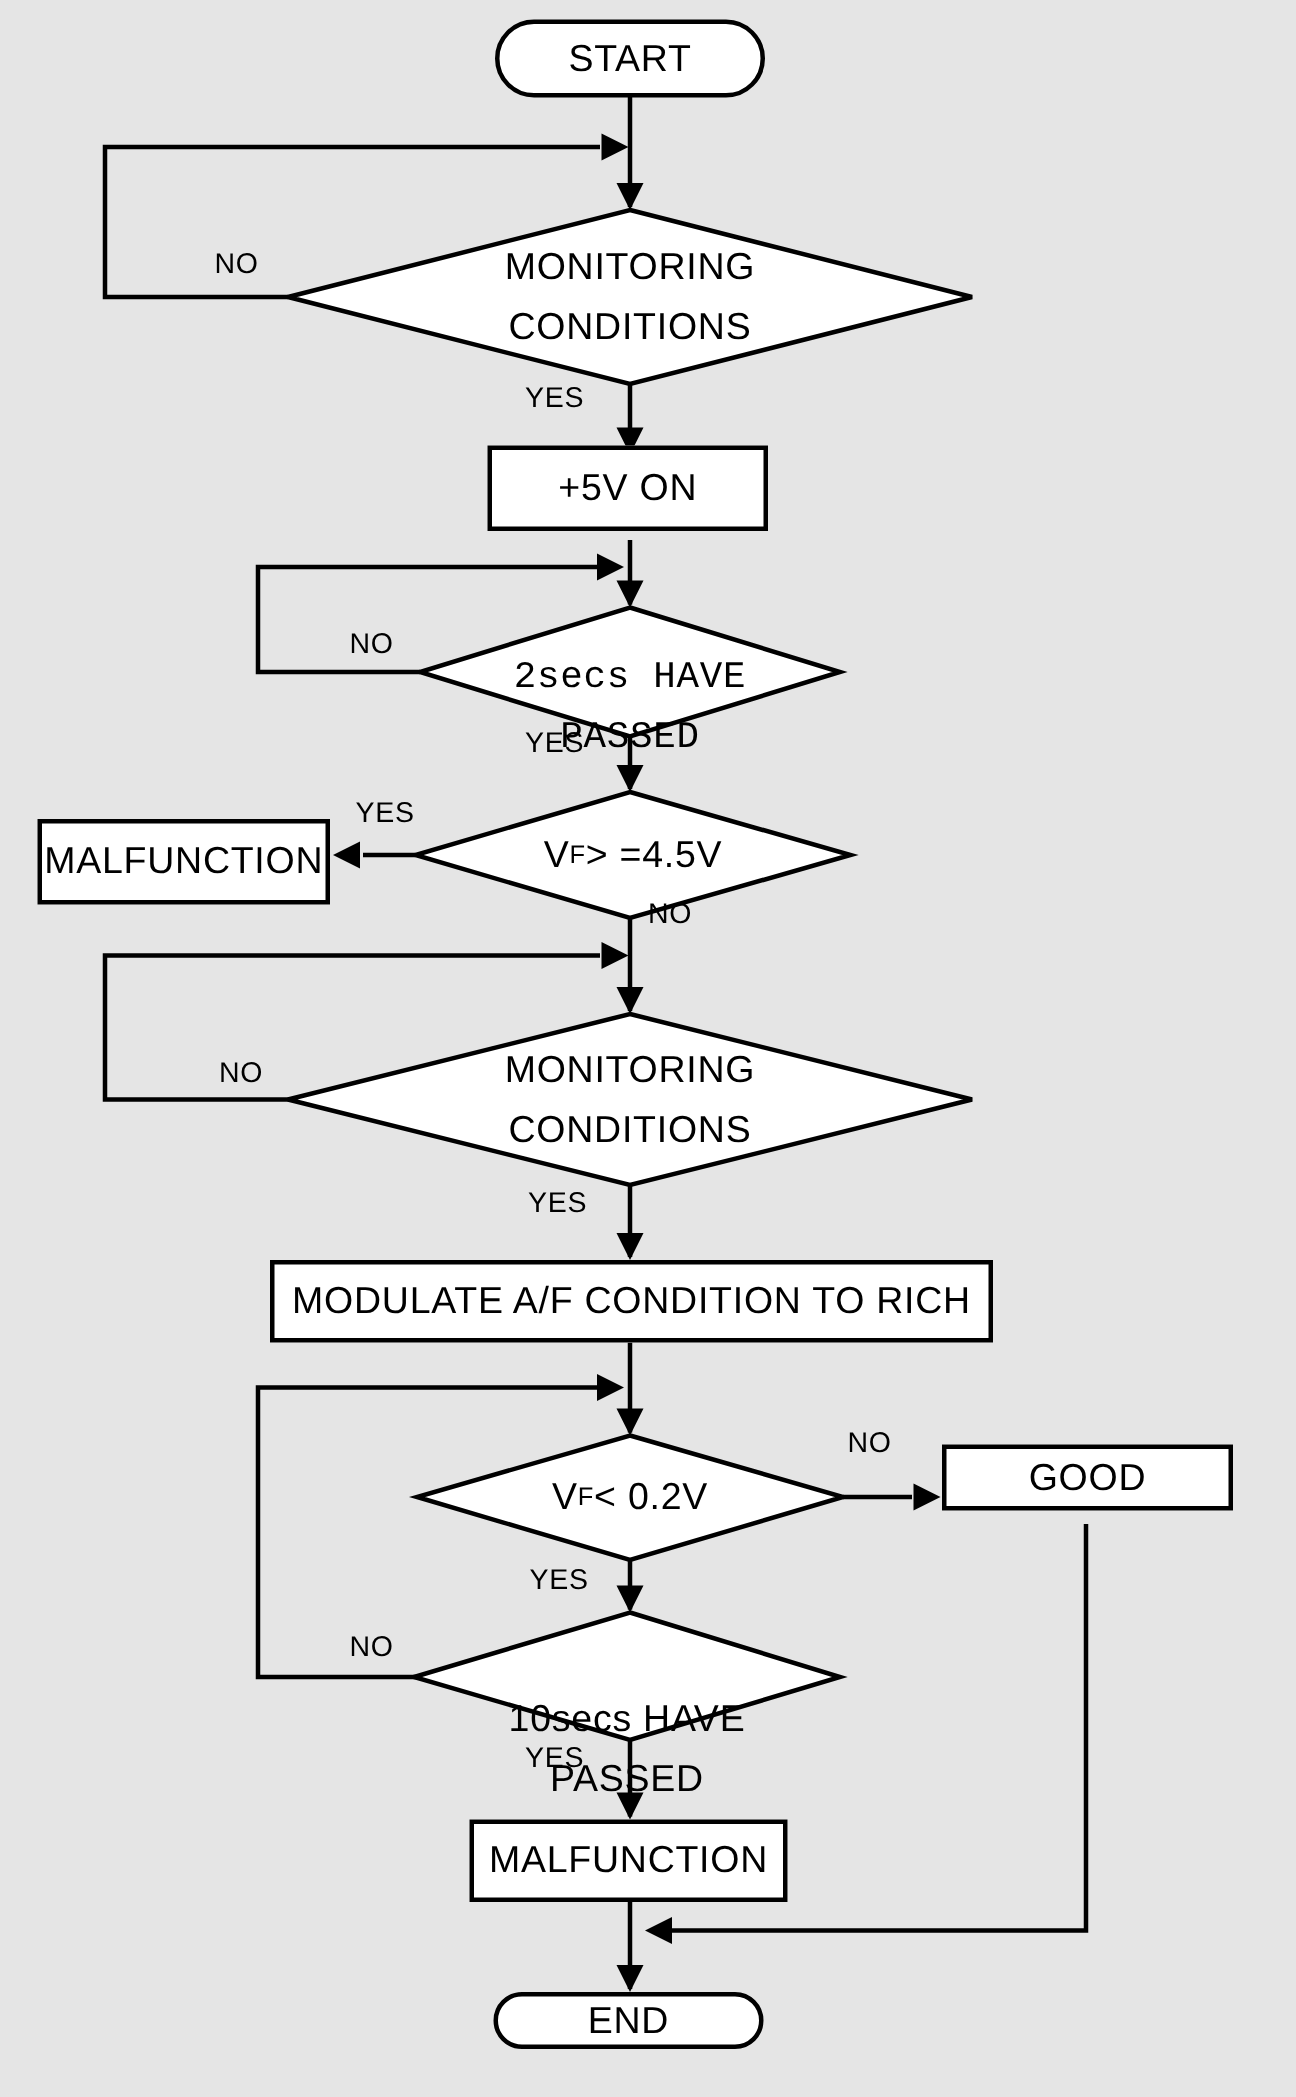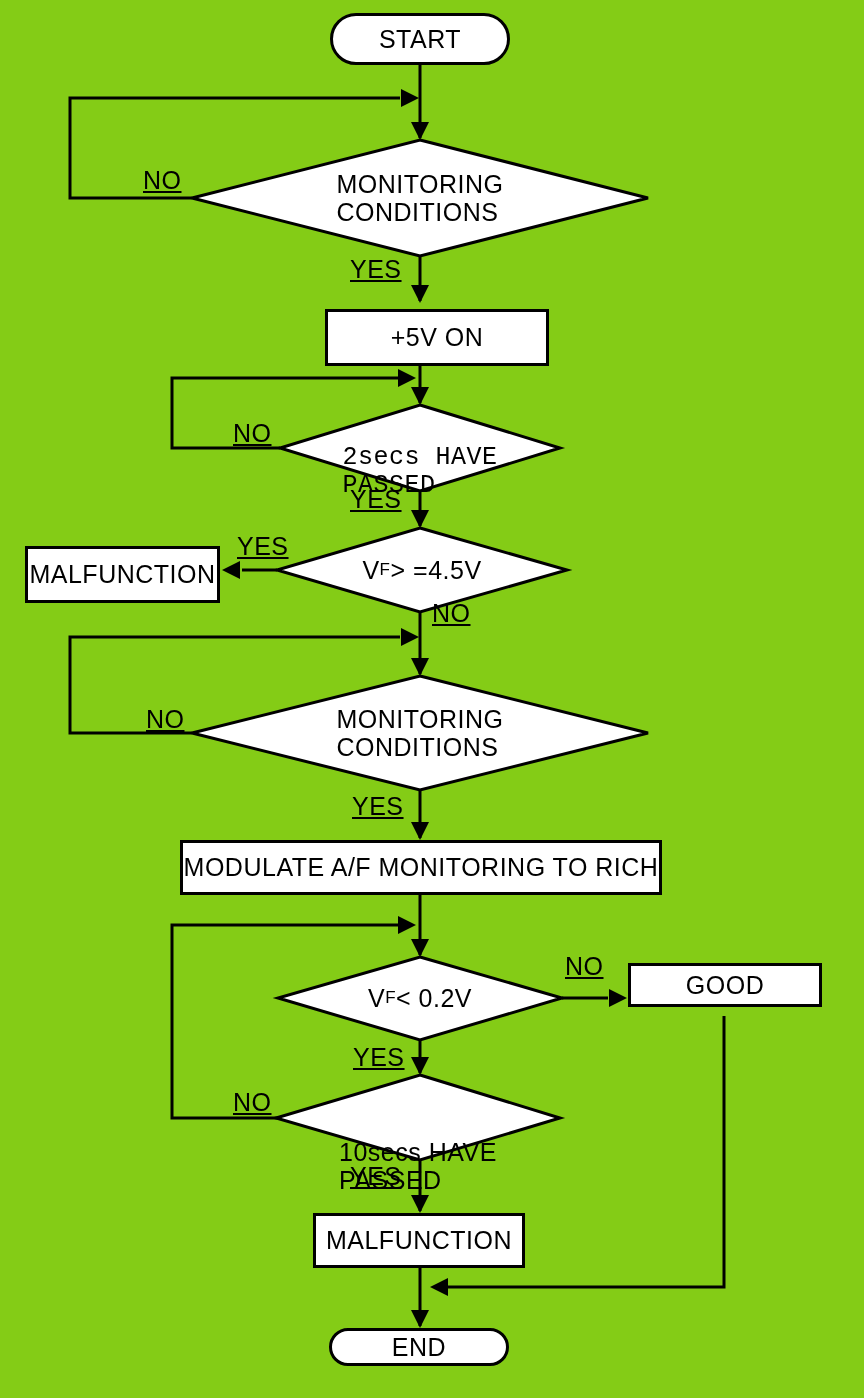--- a/index.html
+++ b/index.html
@@ -1,20 +1,20 @@
 <!DOCTYPE html>
 <html><head>
 <meta charset="utf-8">
 <style>
   html, body { margin: 0; padding: 0; background: #ffffff; }
   #canvas {
     position: relative;
     width: 864px;
     height: 1398px;
-    background: #84cc16;
+    background: #e5e5e5;
     font-family: "Liberation Sans", "DejaVu Sans", sans-serif;
     color: #000;
   }
   #flow-svg { position: absolute; left: 0; top: 0; }
   .rect-node {
     position: absolute;
     border: 3px solid #000;
     background: #fff;
     box-sizing: border-box;
     display: flex;
@@ -23,31 +23,30 @@
     text-align: center;
     font-size: 25px;
     letter-spacing: 0.5px;
   }
   .terminator { border-radius: 27px; }
   .diamond-label {
     position: absolute;
     display: flex;
     align-items: center;
     justify-content: center;
-    text-align: left;
+    text-align: center;
     font-size: 25px;
-    line-height: 28px;
+    line-height: 40px;
     white-space: pre-line;
     letter-spacing: 0.5px;
   }
   .edge-label {
     position: absolute;
-    font-size: 25px;
+    font-size: 19px;
     letter-spacing: 0.5px;
-    text-decoration: underline;
   }
   .sub { font-size: 17px; }
 </style>
 </head>
 <body>
 
 <div id="canvas">
 
   <svg id="flow-svg" width="864" height="1398" viewBox="0 0 864 1398">
     <g stroke="#000" stroke-width="3" fill="none">
@@ -97,30 +96,30 @@
       <polygon points="411,1195 429,1195 420,1213"></polygon>
       <polygon points="448,1278 448,1296 430,1287"></polygon>
       <polygon points="411,1310 429,1310 420,1328"></polygon>
     </g>
   </svg>
 
   <div class="rect-node terminator" style="left:330px; top:13px; width:180px; height:52px;">
     <span>START</span>
   </div>
 
-  <div class="rect-node" style="left:325px; top:309px; width:224px; height:57px;">
+  <div class="rect-node" style="left:325px; top:297px; width:187px; height:57px;">
     <span>+5V ON</span>
   </div>
 
   <div class="rect-node" style="left:25px; top:546px; width:195px; height:57px;">
     <span>MALFUNCTION</span>
   </div>
 
   <div class="rect-node" style="left:180px; top:840px; width:482px; height:55px;">
-    <span>MODULATE A/F MONITORING TO RICH</span>
+    <span>MODULATE A/F CONDITION TO RICH</span>
   </div>
 
   <div class="rect-node" style="left:628px; top:963px; width:194px; height:44px;">
     <span>GOOD</span>
   </div>
 
   <div class="rect-node" style="left:313px; top:1213px; width:212px; height:55px;">
     <span>MALFUNCTION</span>
   </div>
 

